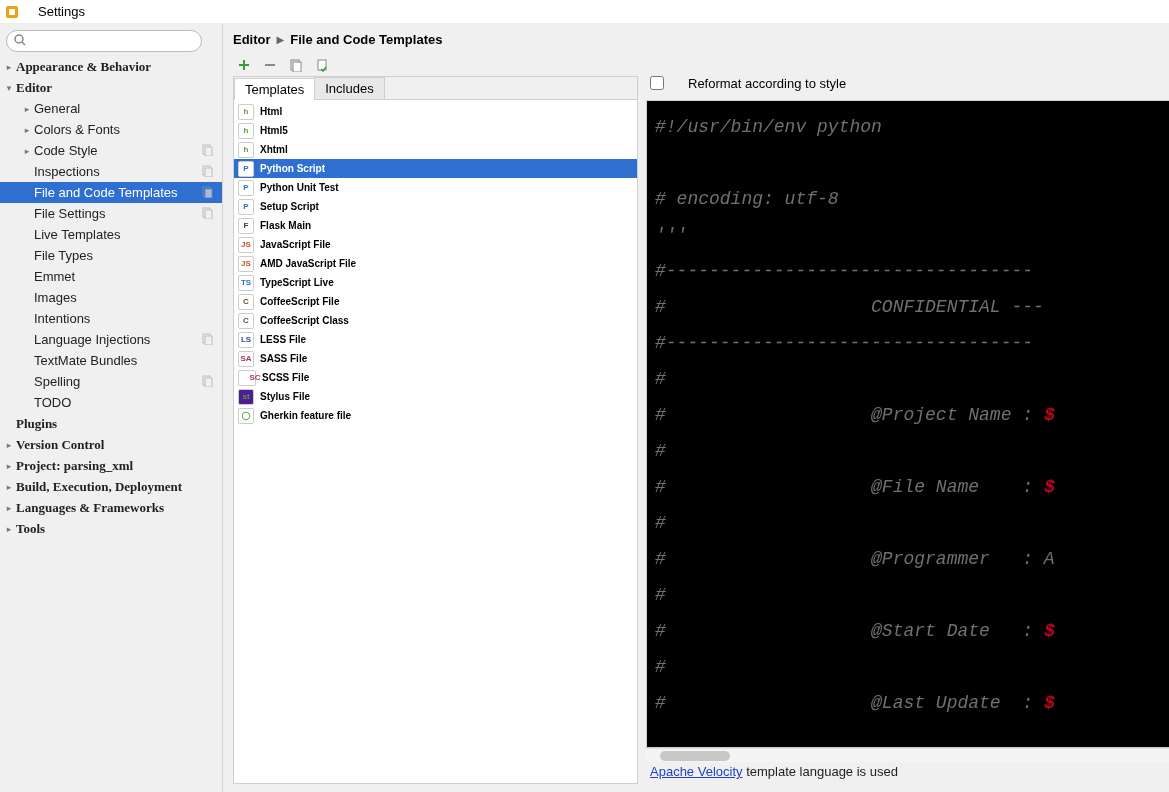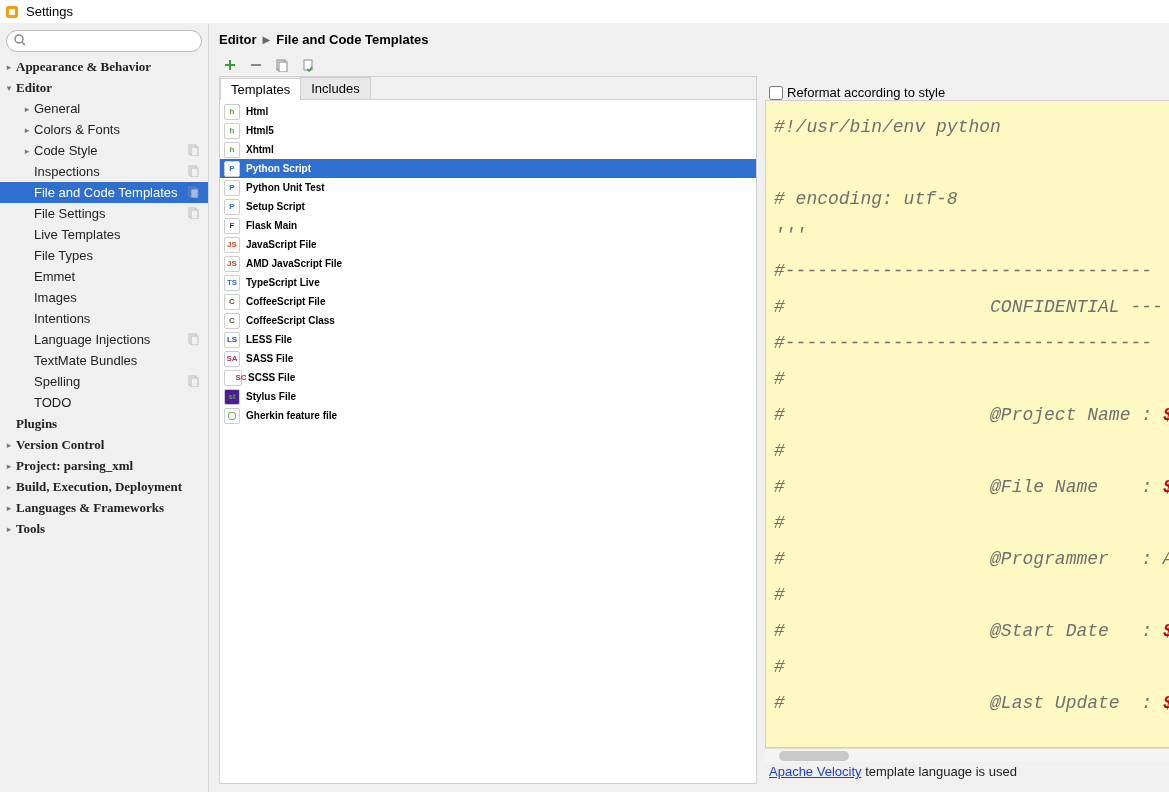--- a/index.html
+++ b/index.html
@@ -1,17 +1,17 @@
 <!DOCTYPE html>
 <html><head>
 <meta charset="utf-8">
 <style>
 * { box-sizing: border-box; margin: 0; padding: 0; }
 body { font-family: "Segoe UI", Arial, sans-serif; font-size: 13px; color: #000; background: #fff; width: 1169px; height: 792px; overflow: hidden; display: flex; flex-direction: column; }
-.titlebar { height: 24px; background: #fff; display: flex; align-items: center; padding: 0 4px; gap: 6px; border-bottom: 1px solid #eee; }
+.titlebar { height: 24px; background: #fff; display: flex; align-items: center; padding: 0 4px; gap: 18px; border-bottom: 1px solid #eee; }
 .titlebar .logo { width: 16px; height: 16px; }
 .titlebar .title { font-size: 13px; color: #000; }
 .main { flex: 1; display: flex; background: #f0f0f0; overflow: hidden; }
 .sidebar { width: 223px; background: #f0f0f0; display: flex; flex-direction: column; border-right: 1px solid #d4d4d4; }
 .search-row { padding: 6px 6px 4px 6px; }
 .search-input { width: 196px; height: 22px; border: 1px solid #bbb; border-radius: 11px; padding: 0 10px 0 24px; font-size: 12px; background: #fff; }
 .search-wrap { position: relative; }
 .search-wrap .mag { position: absolute; left: 8px; top: 4px; width: 12px; height: 12px; }
 .tree { flex: 1; overflow-y: auto; padding-bottom: 8px; }
 .tree-item { display: flex; align-items: center; height: 21px; padding-left: 4px; cursor: pointer; position: relative; }
@@ -23,34 +23,34 @@
 .tree-item.selected { background: #2f6fcf; }
 .tree-item.selected .label { color: #fff; }
 .tree-item .copy-icon { position: absolute; right: 8px; top: 4px; width: 12px; height: 12px; opacity: .6; }
 .content { flex: 1; display: flex; flex-direction: column; background: #f0f0f0; }
 .breadcrumb { height: 28px; display: flex; align-items: center; padding: 8px 10px 6px 10px; gap: 4px; font-size: 13px; }
 .breadcrumb .bc { font-weight: 700; }
 .breadcrumb .sep { color: #666; font-size: 10px; margin: 0 2px; }
 .toolbar { display: flex; align-items: center; gap: 8px; padding: 4px 10px 2px 12px; }
 .tb-btn { width: 18px; height: 18px; display: inline-flex; align-items: center; justify-content: center; cursor: pointer; }
 .panel-body { flex: 1; display: flex; padding: 0 0 8px 10px; gap: 8px; overflow: hidden; }
-.left-panel { width: 538px; display: flex; flex-direction: column; background: #fff; border: 1px solid #cfcfcf; }
+.left-panel { width: 405px; display: flex; flex-direction: column; background: #fff; border: 1px solid #cfcfcf; }
 .tabs { display: flex; background: #f0f0f0; border-bottom: 1px solid #cfcfcf; }
 .tab { padding: 3px 10px; font-size: 13px; border: 1px solid #cfcfcf; border-bottom: none; background: #e8e8e8; margin-right: -1px; cursor: pointer; }
 .tab.active { background: #fff; position: relative; top: 1px; }
 .tlist { flex: 1; overflow-y: auto; background: #fff; padding-top: 2px; }
 .trow { display: flex; align-items: center; height: 19px; padding: 0 4px; gap: 6px; cursor: pointer; }
 .trow .ficon { width: 16px; height: 16px; display: inline-flex; align-items: center; justify-content: center; font-size: 8px; font-weight: bold; border-radius: 2px; }
 .trow .tlabel { font-size: 10px; font-weight: 700; color: #000; }
 .trow.selected { background: #2f6fcf; }
 .trow.selected .tlabel { color: #fff; }
 .right-panel { flex: 1; display: flex; flex-direction: column; }
-.reformat-row { height: 24px; display: flex; align-items: flex-end; gap: 4px; padding: 0 4px; }
+.reformat-row { height: 24px; display: flex; align-items: flex-start; gap: 24px; padding: 0 4px; }
 .reformat-row input[type=checkbox] { width: 14px; height: 14px; }
-.editor { flex: 1; background: #fef9c3; border: 1px solid #cfcfcf; border-right: none; overflow: hidden; font-family: "Courier New", monospace; font-size: 18px; padding: 8px 8px; line-height: 36px; font-style: italic; color: #707070; white-space: pre; position: relative; }
+.editor { flex: 1; background: #000000; border: 1px solid #cfcfcf; border-right: none; overflow: hidden; font-family: "Courier New", monospace; font-size: 18px; padding: 8px 8px; line-height: 36px; font-style: italic; color: #707070; white-space: pre; position: relative; }
 .editor .red { color: #c00020; font-weight: bold; font-style: italic; }
 .footer-note { height: 22px; padding: 2px 4px; font-size: 13px; color: #222; }
 .footer-note a { color: #2040cc; text-decoration: underline; margin-top: 17px; }
 .hscroll { height: 14px; background: #f4f4f4; border-top: 1px solid #ddd; position: relative; }
 .hscroll .thumb { position: absolute; left: 14px; top: 2px; width: 70px; height: 10px; background: #c8c8c8; border-radius: 5px; }
 </style>
 </head>
 <body>
 
 <div class="titlebar">

